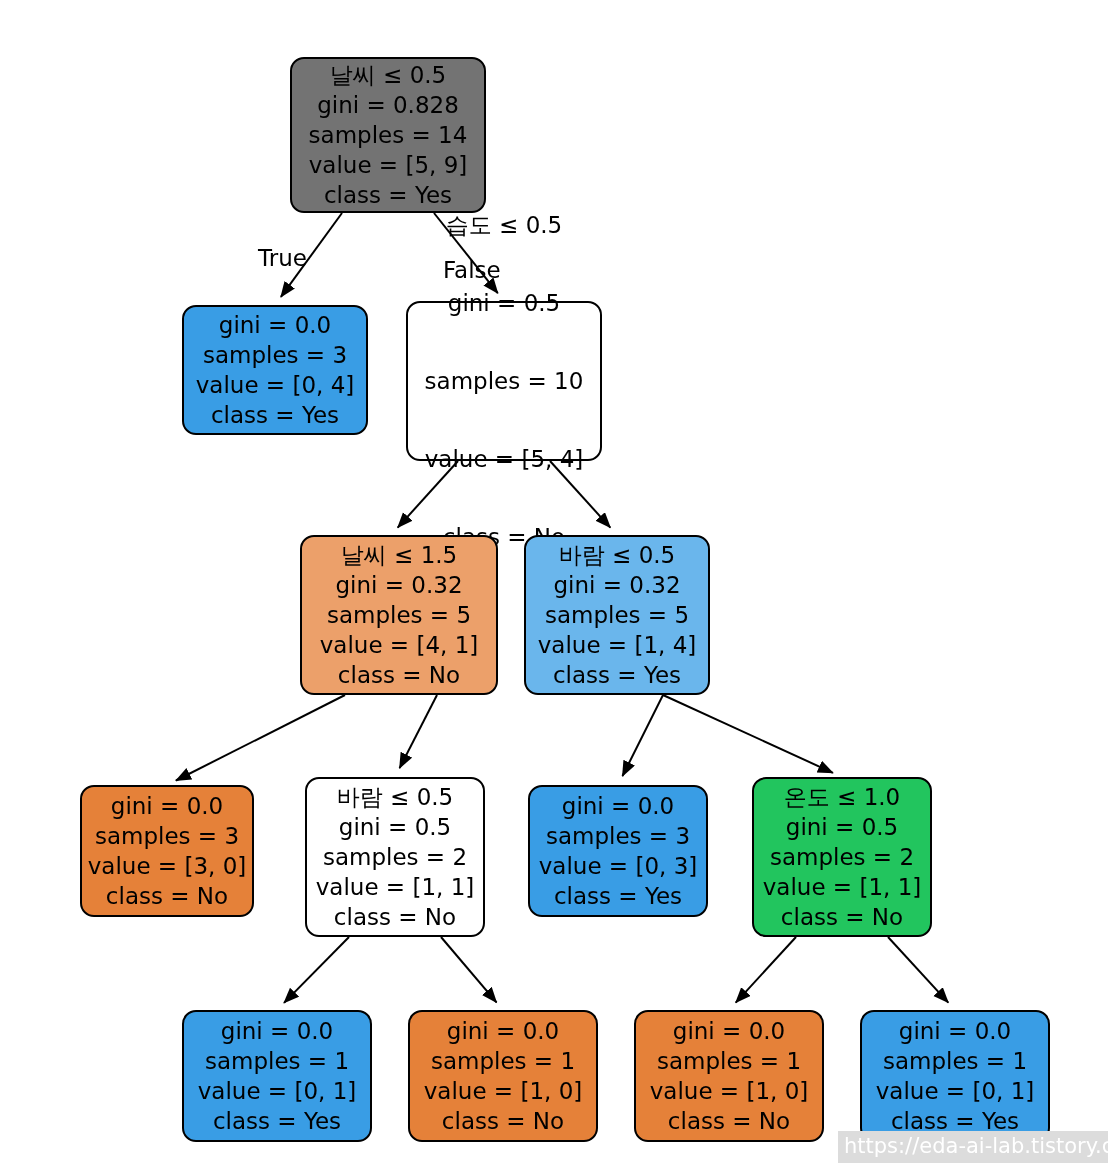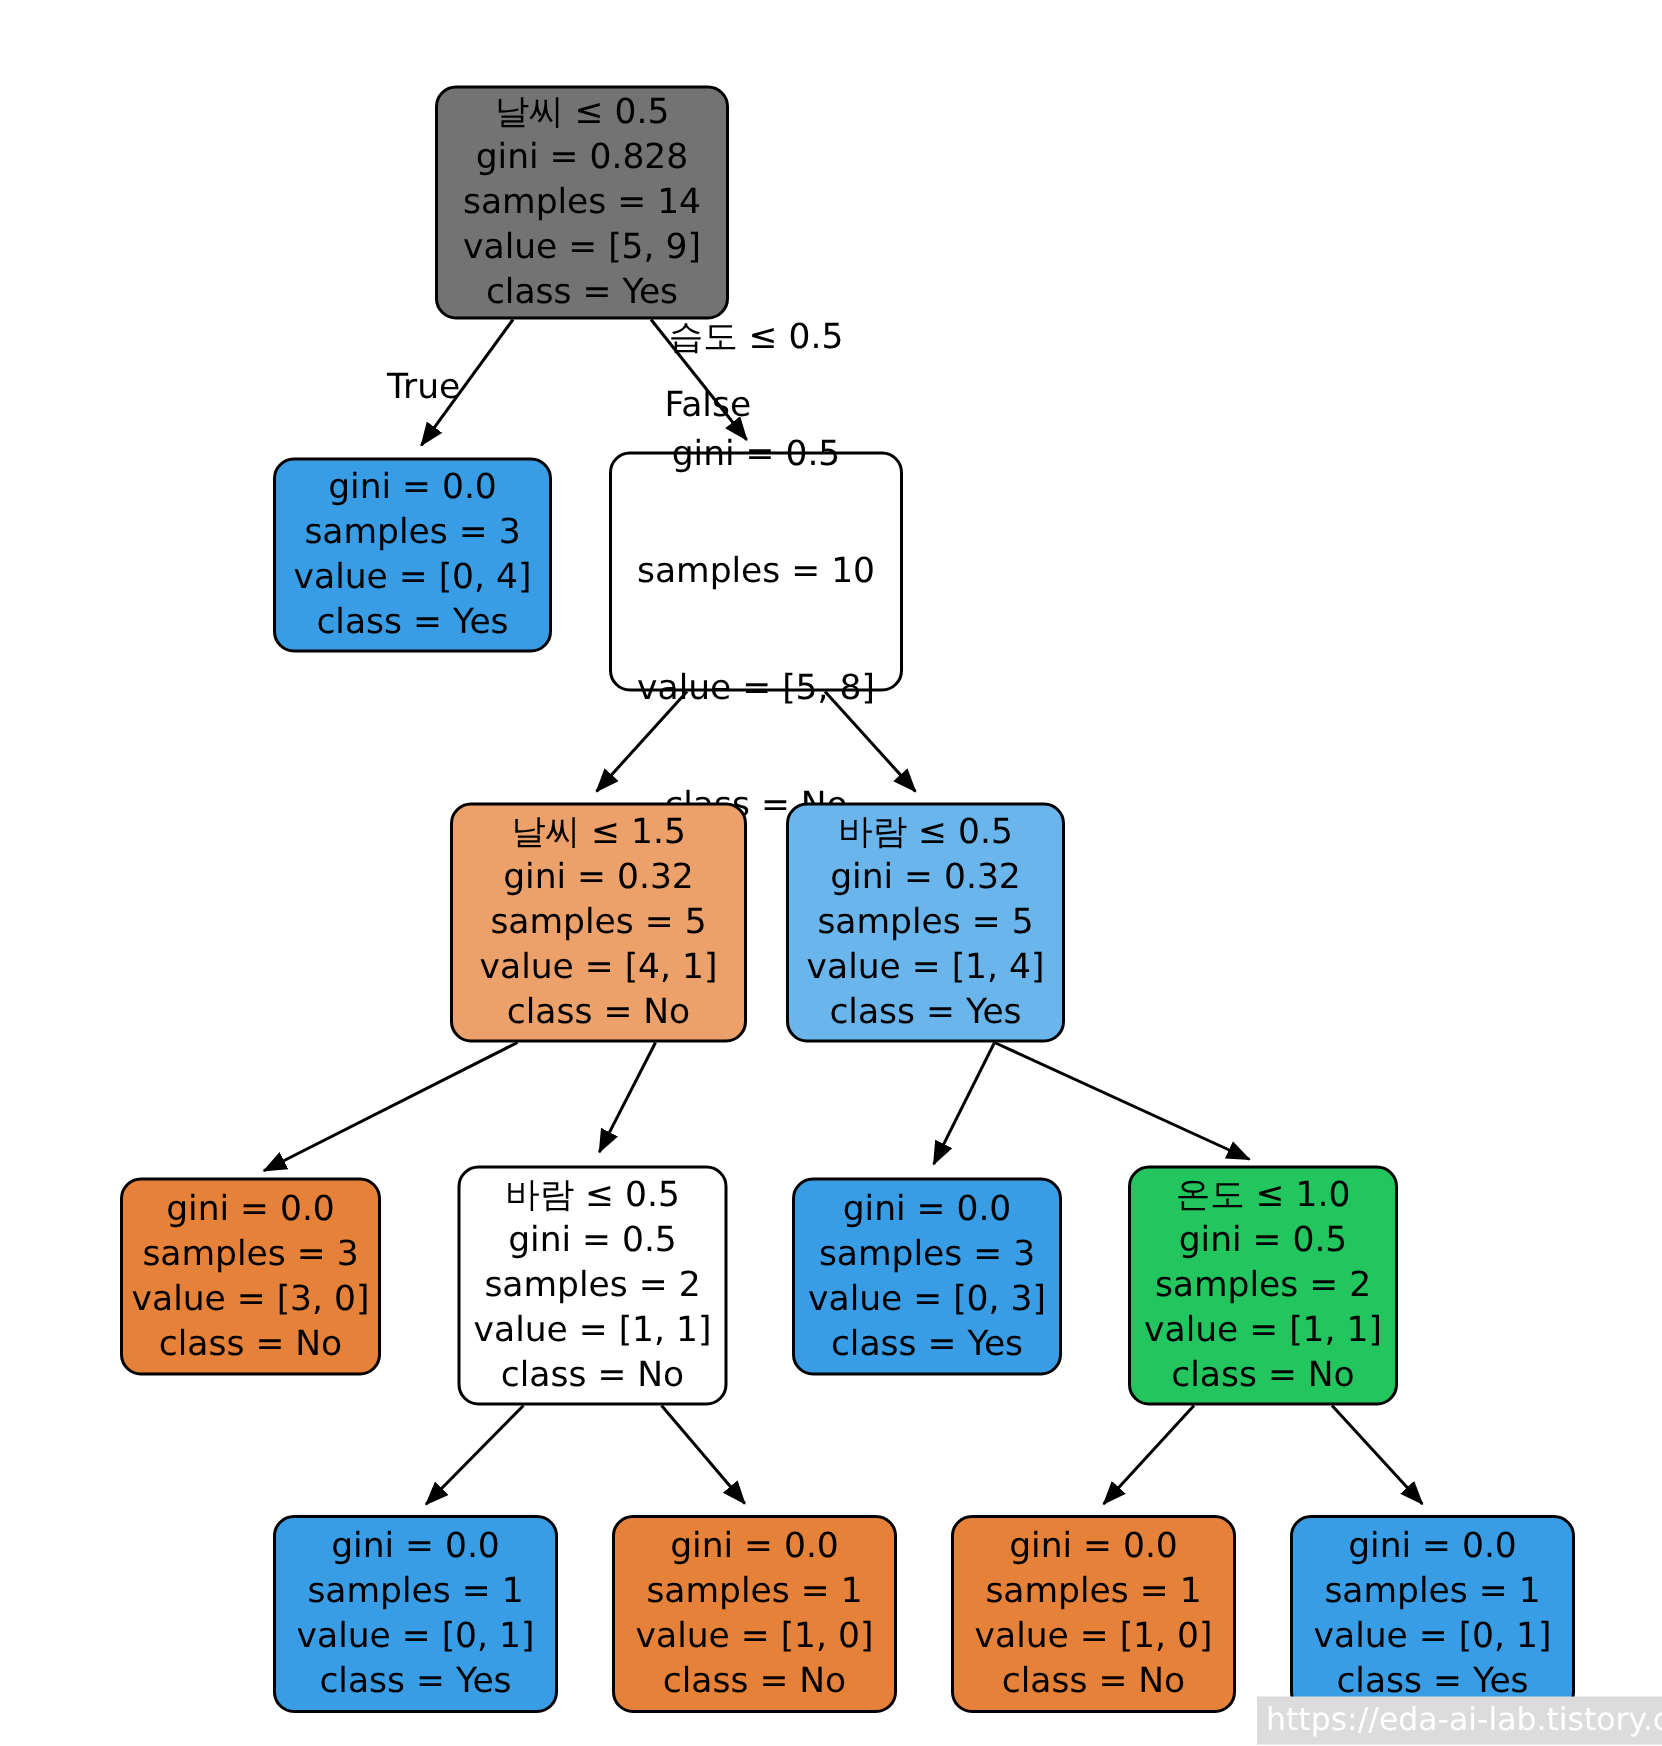--- a/index.html
+++ b/index.html
@@ -96,21 +96,21 @@
       <div class="node" style="left: 182px; top: 305px; width: 186px; height: 130px; background: rgb(57, 157, 229);">
         <span class="line">gini = 0.0</span>
         <span class="line">samples = 3</span>
         <span class="line">value = [0, 4]</span>
         <span class="line">class = Yes</span>
       </div>
       <div class="node" style="left: 406px; top: 301px; width: 196px; height: 160px; background: rgb(255, 255, 255); gap: 48px;">
         <span class="line">습도 ≤ 0.5</span>
         <span class="line">gini = 0.5</span>
         <span class="line">samples = 10</span>
-        <span class="line">value = [5, 8]</span>
+        <span class="line">value = [5, 4]</span>
         <span class="line">class = No</span>
       </div>
       <div class="node" style="left: 300px; top: 535px; width: 198px; height: 160px; background: rgb(236, 160, 106);">
         <span class="line">날씨 ≤ 1.5</span>
         <span class="line">gini = 0.32</span>
         <span class="line">samples = 5</span>
         <span class="line">value = [4, 1]</span>
         <span class="line">class = No</span>
       </div>
       <div class="node" style="left: 524px; top: 535px; width: 186px; height: 160px; background: rgb(106, 182, 236);">

